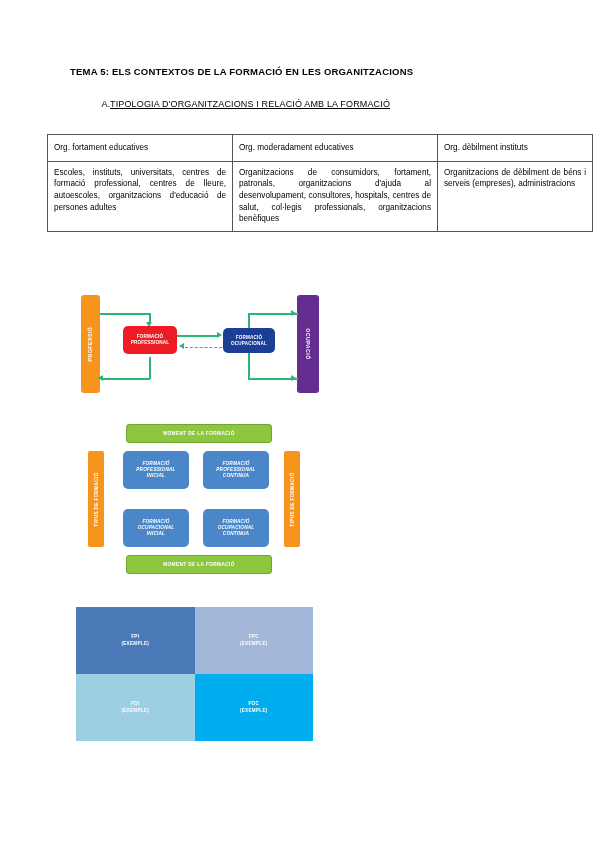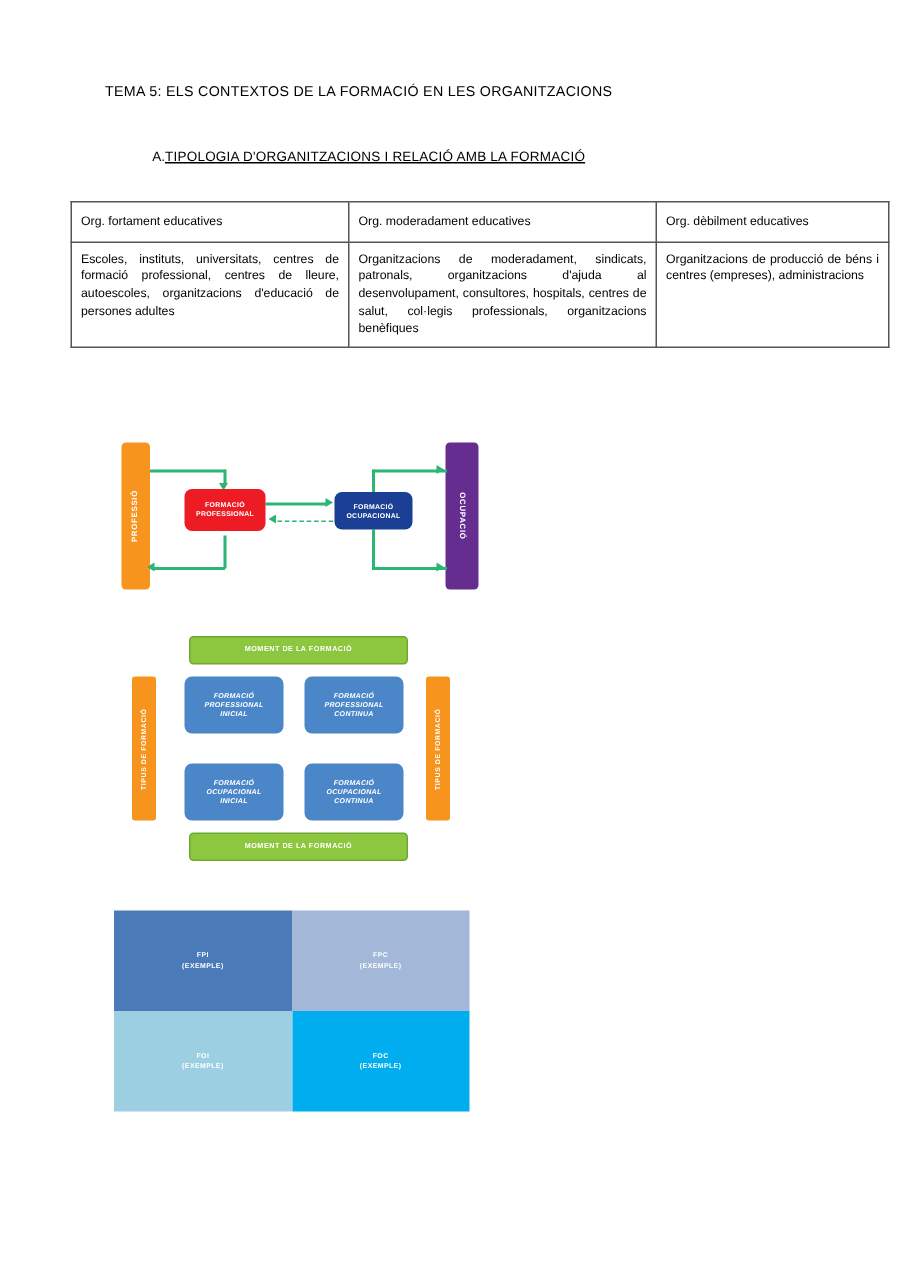--- a/index.html
+++ b/index.html
@@ -20,23 +20,23 @@
     position: absolute;
     left: 0; top: 0;
     width: 600px;
     height: 848px;
   }
 
   
   .doc-title {
     position: absolute;
     left: 70px;
-    top: 56px;
+    top: 66px;
     font-size: 9.5px;
-    font-weight: normal;
+    font-weight: bold;
     letter-spacing: 0.2px;
     color: #000;
     white-space: nowrap;
   }
   .section-head {
     position: absolute;
     font-size: 9px;
     color: #000;
     white-space: nowrap;
   }
@@ -290,26 +290,26 @@
 
   <div class="section-head" id="section-a">
     <span class="letter">A.</span><span class="txt">TIPOLOGIA D'ORGANITZACIONS I RELACIÓ AMB LA FORMACIÓ</span>
   </div>
 
   <table class="org-table">
     <tbody>
         <tr class="head">
       <td class="col-a">Org. fortament educatives</td>
       <td class="col-b">Org. moderadament educatives</td>
-      <td class="col-c">Org. dèbilment educatives</td>
+      <td class="col-c">Org. dèbilment instituts</td>
     </tr>
     <tr>
       <td class="col-a justify">Escoles, instituts, universitats, centres de formació professional, centres de lleure, autoescoles, organitzacions d'educació de persones adultes</td>
-      <td class="col-b justify">Organitzacions de moderadament, sindicats, patronals, organitzacions d'ajuda al desenvolupament, consultores, hospitals, centres de salut, col·legis professionals, organitzacions benèfiques</td>
-      <td class="col-c justify">Organitzacions de producció de béns i centres (empreses), administracions</td>
+      <td class="col-b justify">Organitzacions de consumidors, fortament, patronals, organitzacions d'ajuda al desenvolupament, consultores, hospitals, centres de salut, col·legis professionals, organitzacions benèfiques</td>
+      <td class="col-c justify">Organitzacions de dèbilment de béns i serveis (empreses), administracions</td>
     </tr>
   </tbody>
     </table>
 
 
   <div class="diagram1">
 
     <div class="vbar" id="bar-professio">
       <span>PROFESSIÓ</span>
     </div>

